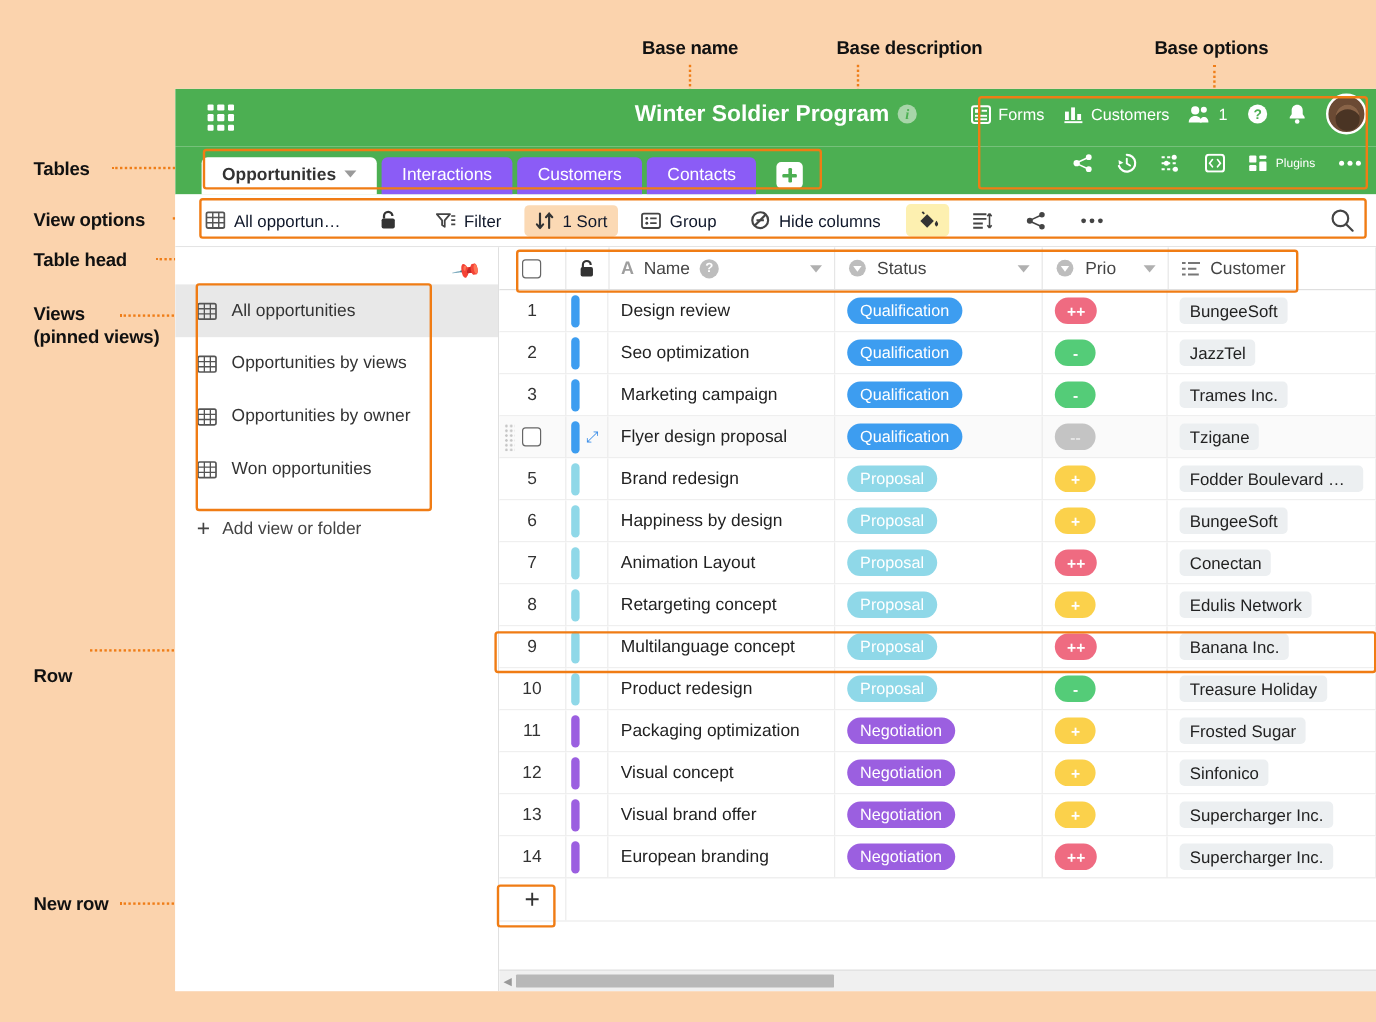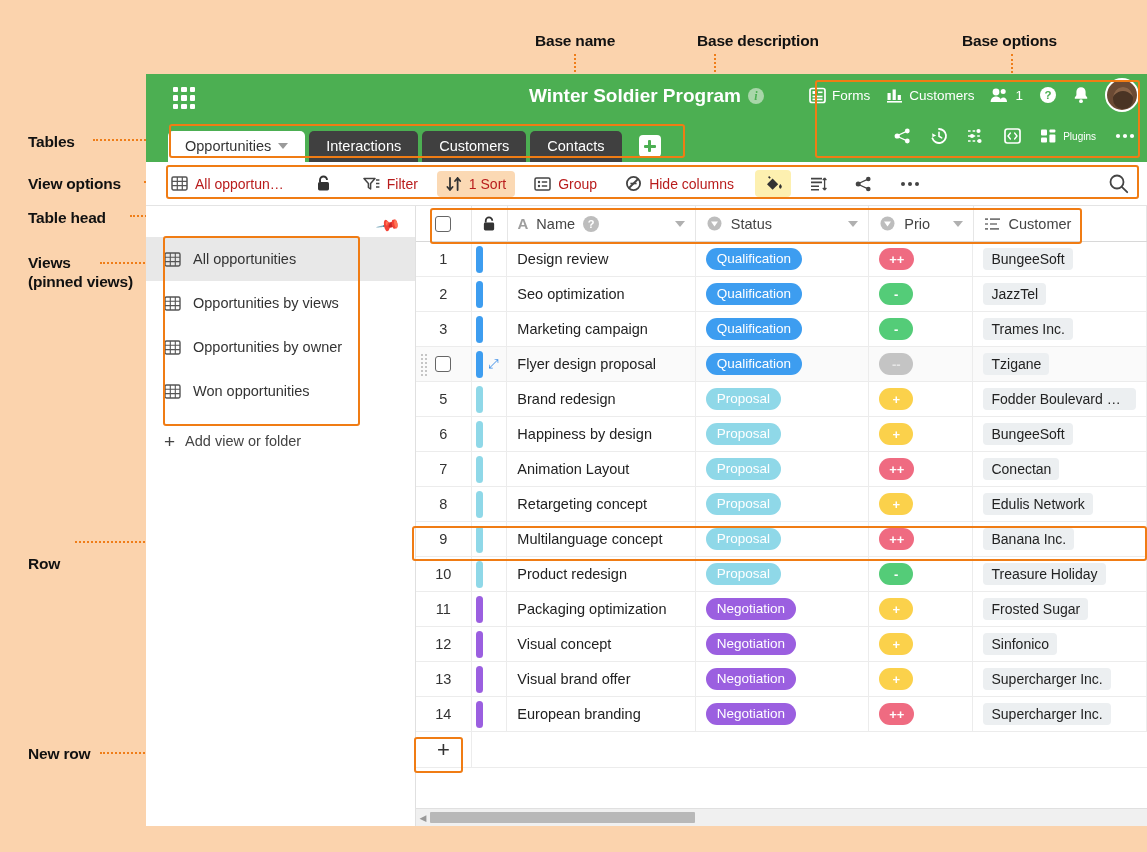--- a/index.html
+++ b/index.html
@@ -92,25 +92,25 @@
   .hdr2 {
     position: relative; height: 40px; background: #4caf52;
   }
   .tabs {
     position: absolute; left: 22px; top: 0;
     display: flex; align-items: flex-end; height: 40px;
   }
   .tab {
     height: 31px; line-height: 31px;
     padding: 0 17px; font-size: 14.5px;
-    color: #fff; background: #404040;
+    color: #fff; background: #8b5cf6;
     border-radius: 5px 5px 0 0; margin-right: 4px;
     cursor: pointer; white-space: nowrap;
   }
-  .tab.active { background: #fff; color: #333; font-weight: normal; }
+  .tab.active { background: #fff; color: #333; font-weight: bold; }
   .tab .caret {
     display:inline-block; margin-left:7px;
     border-left:5px solid transparent; border-right:5px solid transparent;
     border-top:6px solid #9a9a9a; vertical-align: 2px;
   }
   .tab-add {
     width: 22px; height: 22px; background: #fff; border-radius: 4px;
     margin-left: 13px; margin-bottom: 5px; position: relative; cursor: pointer;
   }
   .tab-add::before, .tab-add::after {
@@ -127,21 +127,21 @@
   .hdr2-right .item { display:flex; align-items:center; gap:6px; cursor:pointer; }
 
   
   .toolbar {
     position: relative; height: 44px; background: #fff;
     border-bottom: 1px solid #e4e4e4;
     display: flex; align-items: center; padding-left: 16px; gap: 0;
   }
   .tb {
     display: flex; align-items: center; gap: 7px;
-    font-size: 14px; color: #b91c1c; cursor: pointer;
+    font-size: 14px; color: #0f172a; cursor: pointer;
     padding: 5px 9px; border-radius: 4px; white-space: nowrap;
   }
   .tb.sep { margin-left: 14px; }
   .tb.sort-on { background: #fbd9b4; }
   .tb.fill-on { background: #fdf0b0; }
   .search-right {
     position: absolute; right: 18px; top: 11px; cursor: pointer;
   }
 
   

